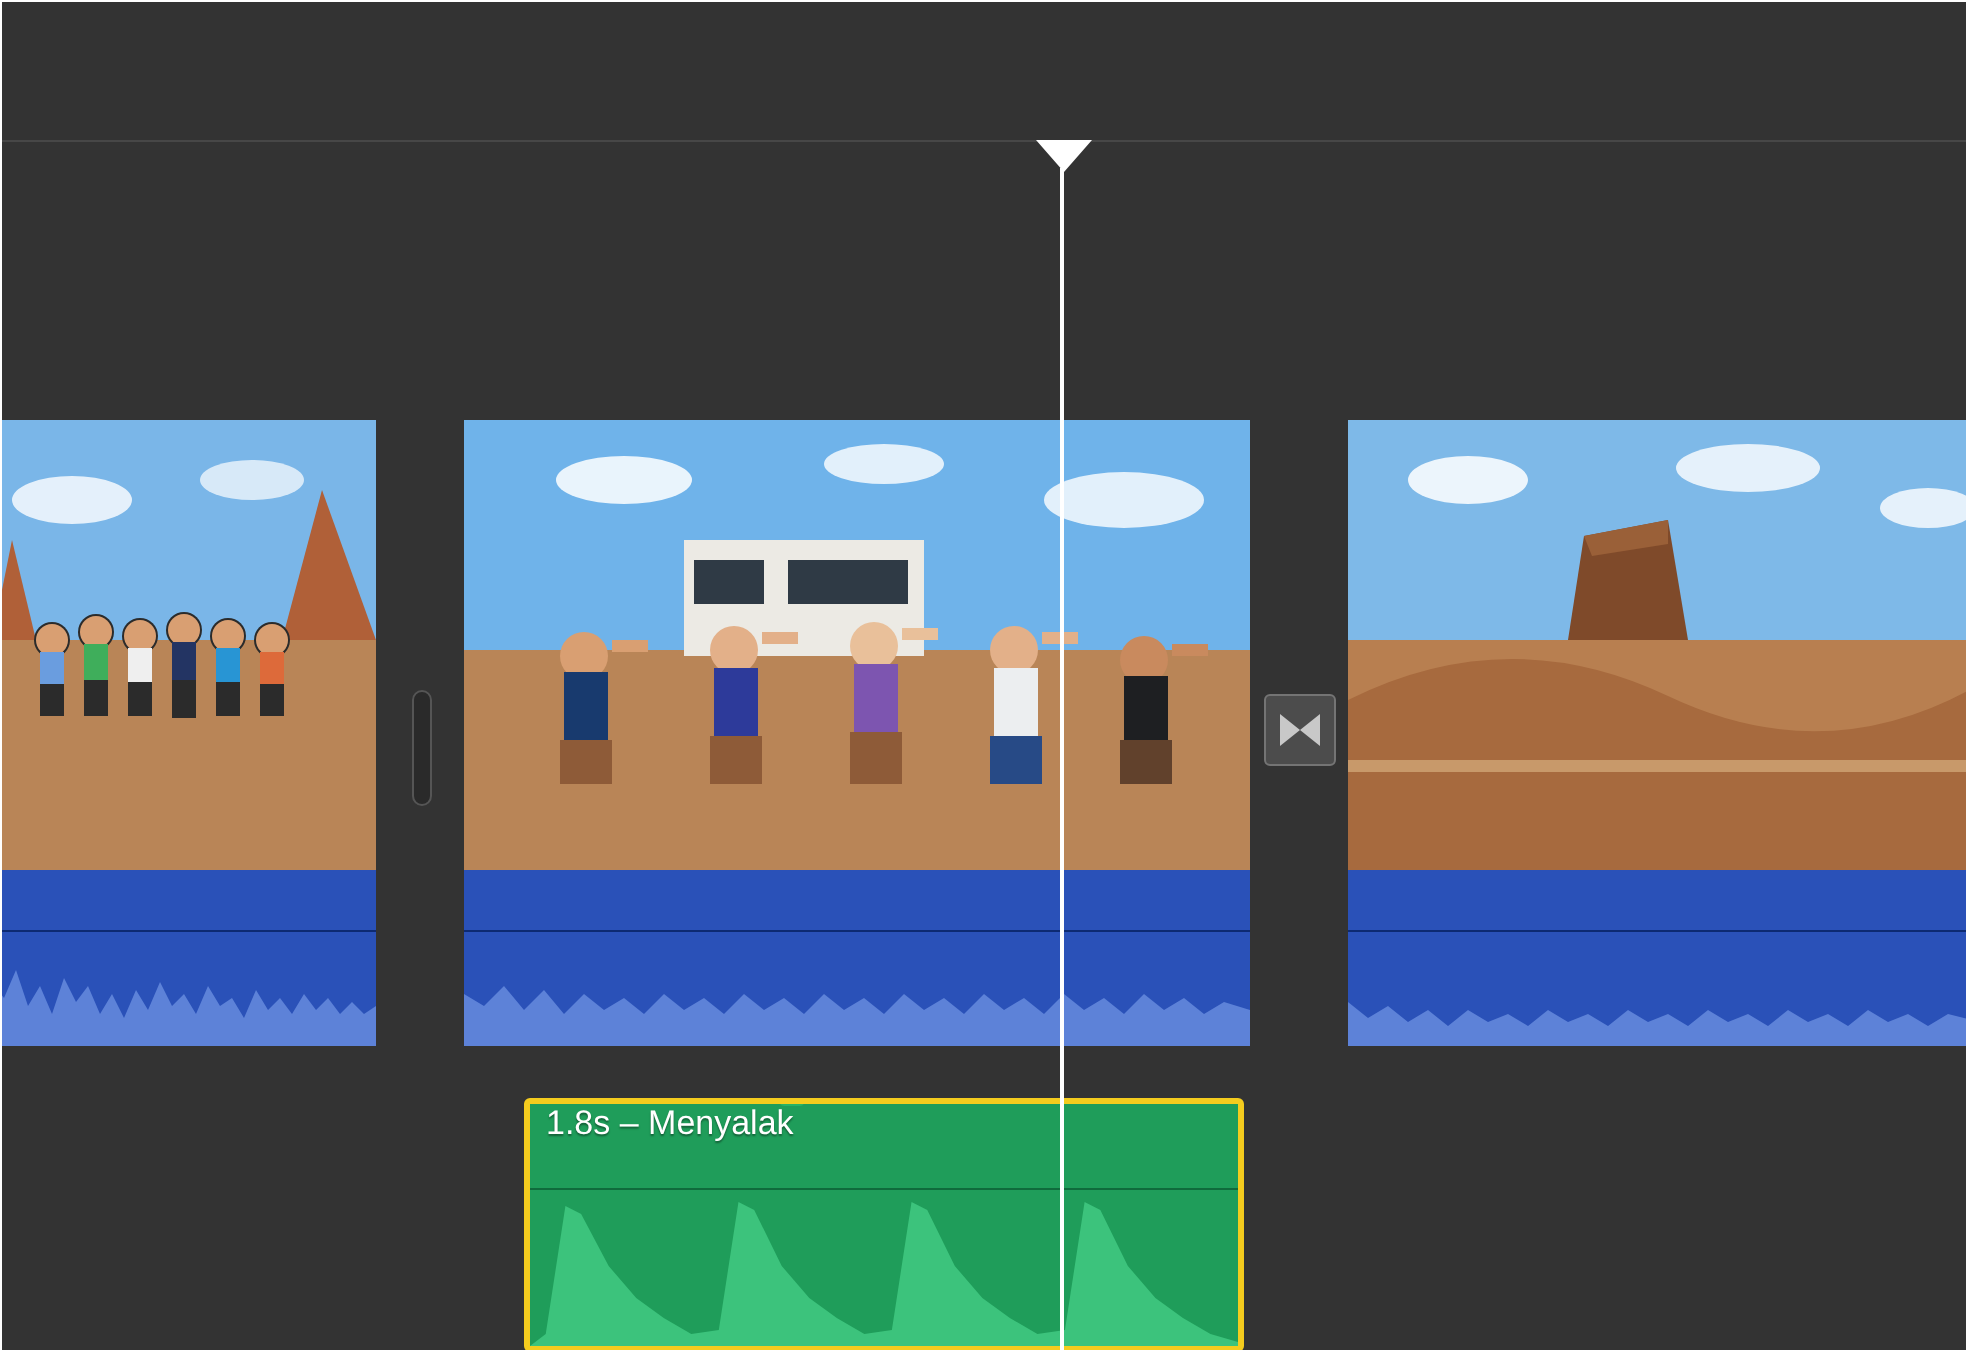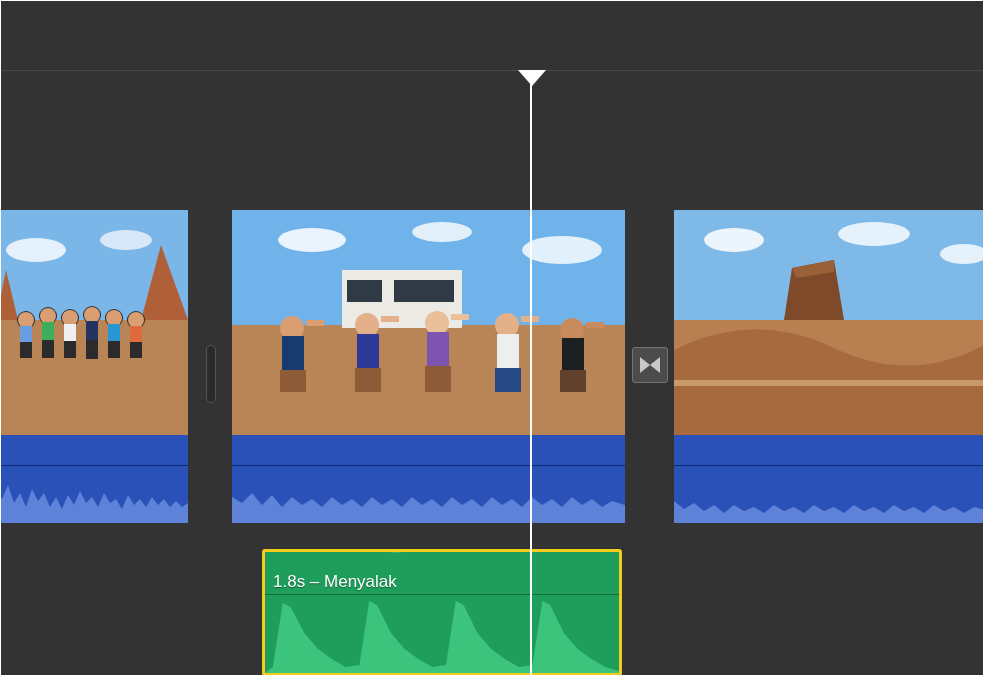--- a/index.html
+++ b/index.html
@@ -112,21 +112,21 @@
     position:absolute;
     top:-23px; left:125px;
     width:12px; height:24px;
     background:#27b366;
     border-radius:2px;
   }
   .sfx-level {
     position:absolute; left:0; right:0; top:42px; height:1px; background:#0f6b3c;
   }
   .sfx-label {
-    position:absolute; top:20px; left:8px;
+    position:absolute; top:0; left:8px;
     color:#fff; font-size:17px; font-weight:500;
     white-space:nowrap;
     text-shadow: 0 1px 1px rgba(0,0,0,.4);
   }
   .sfx svg.wave {
     position:absolute; left:0; bottom:0; width:100%; height:80px;
   }
 
   
   .scene { position:absolute; inset:0; }

